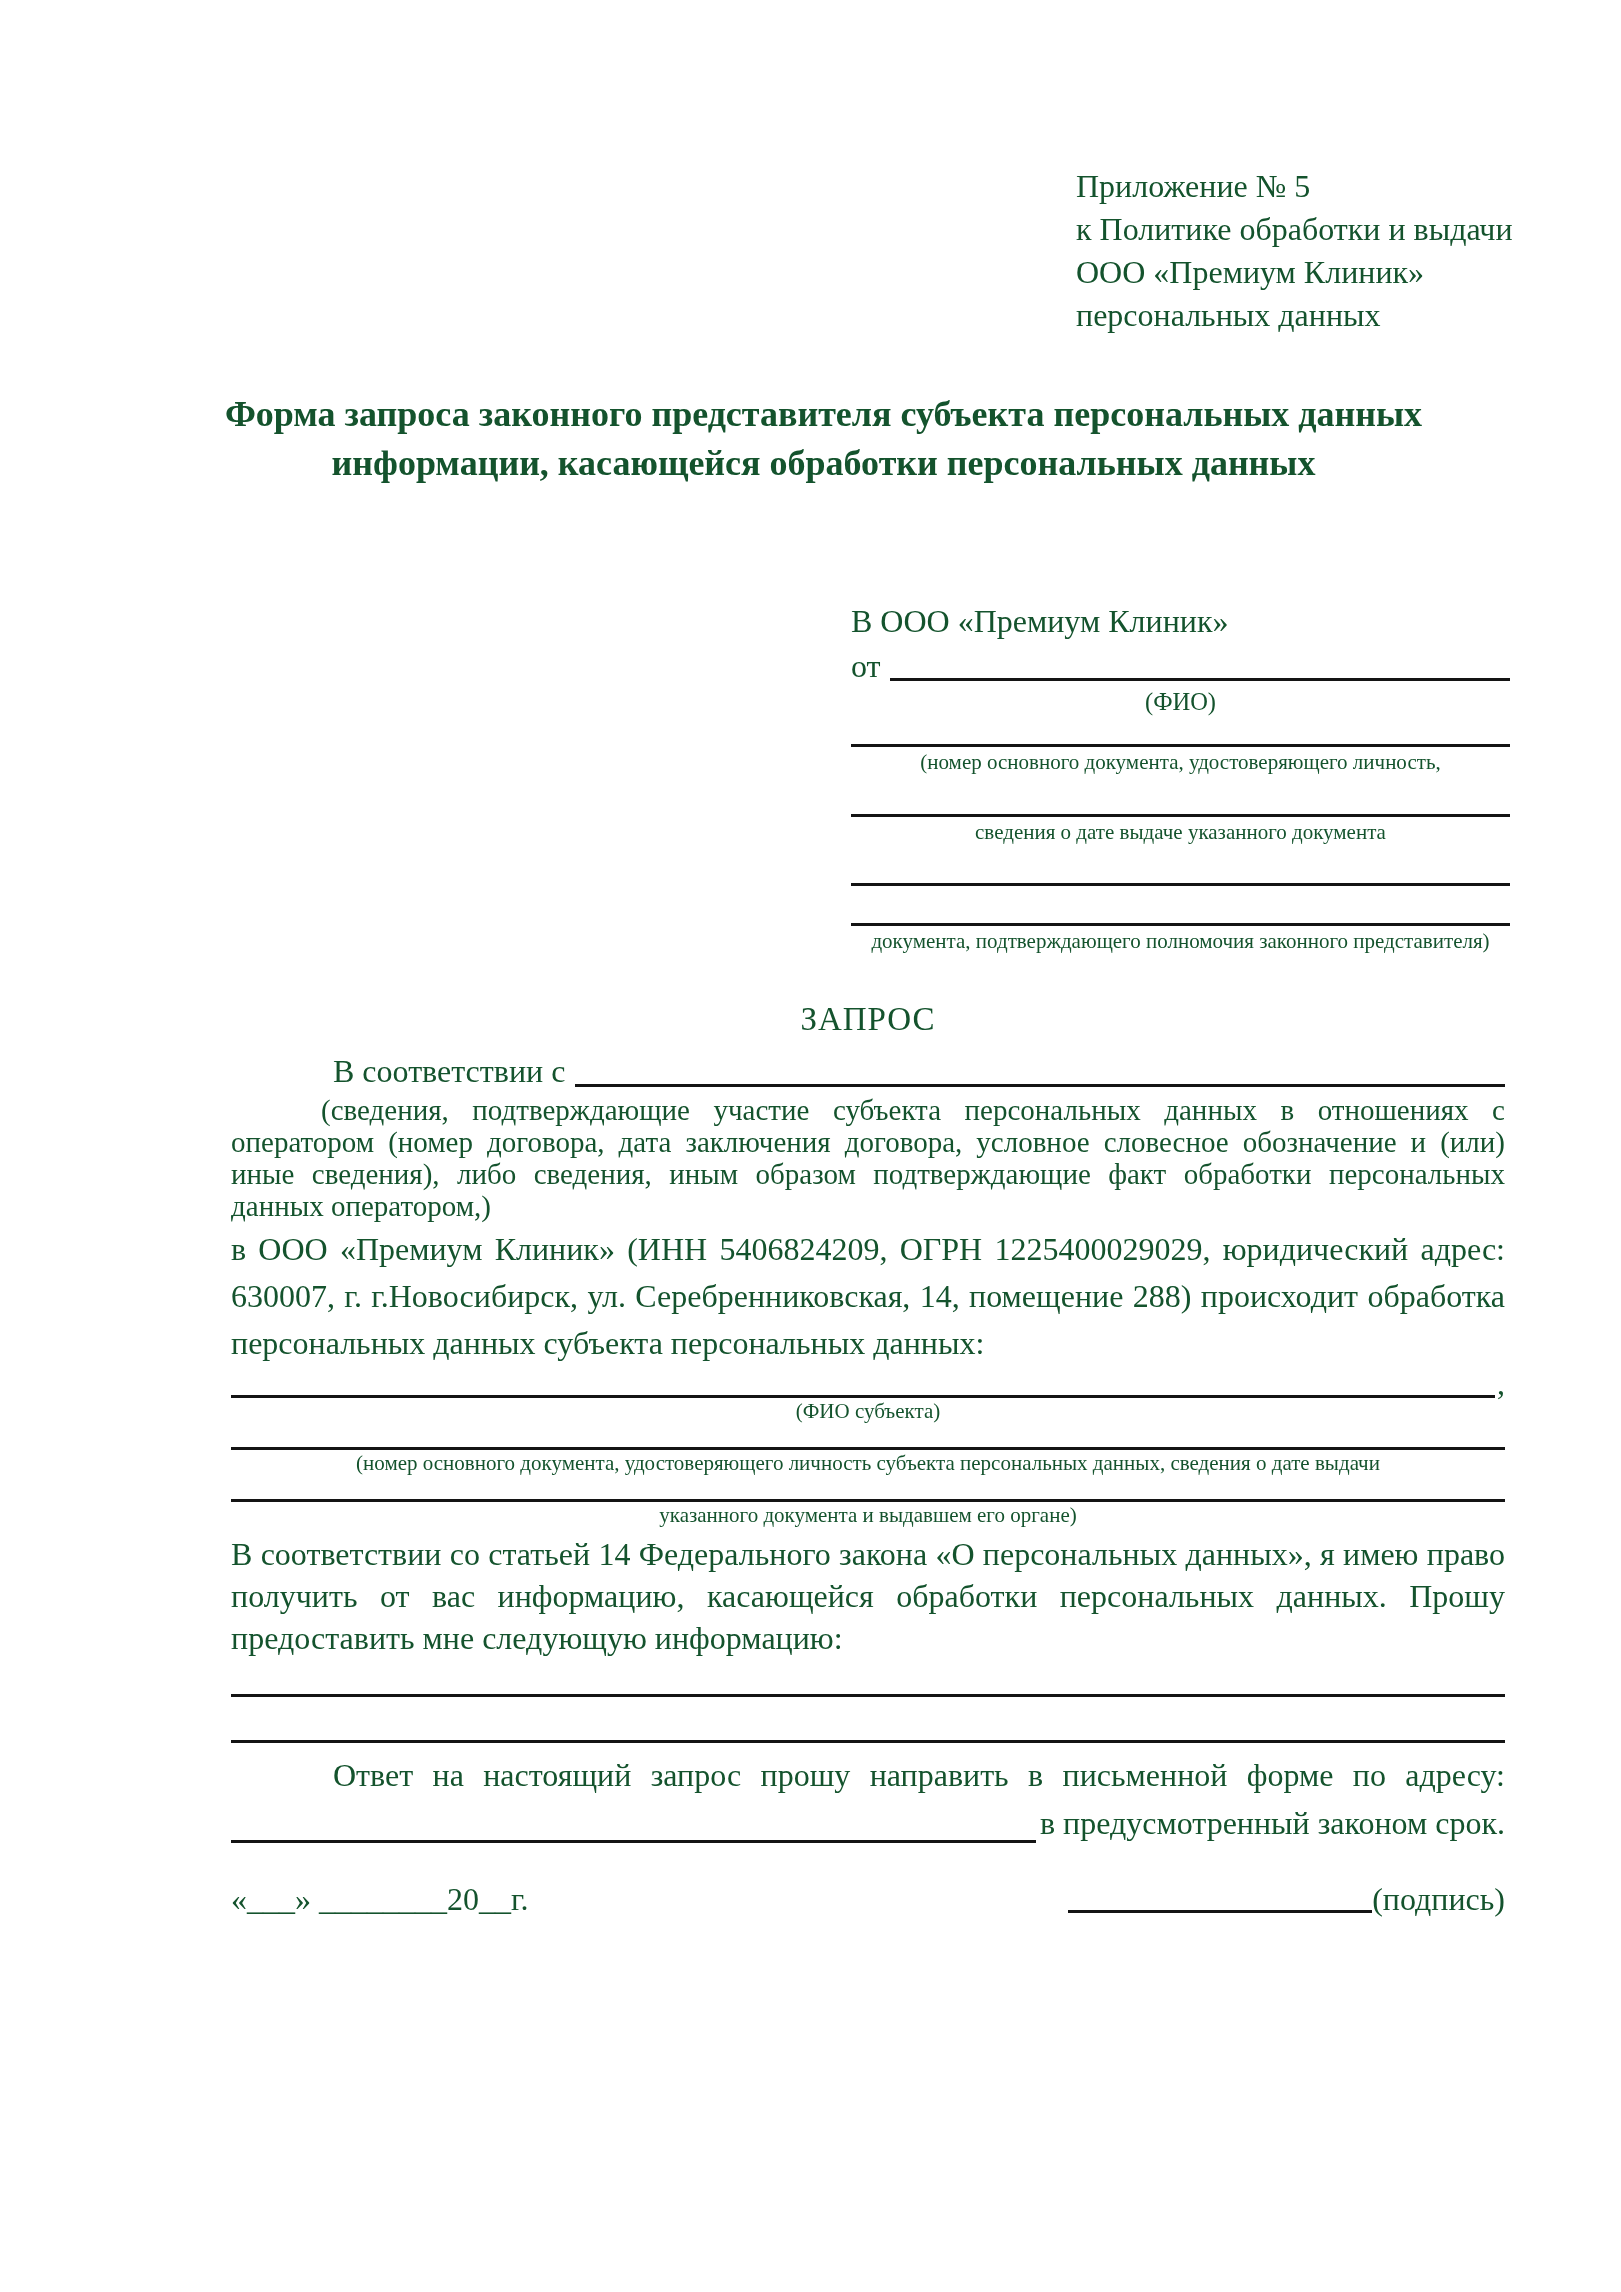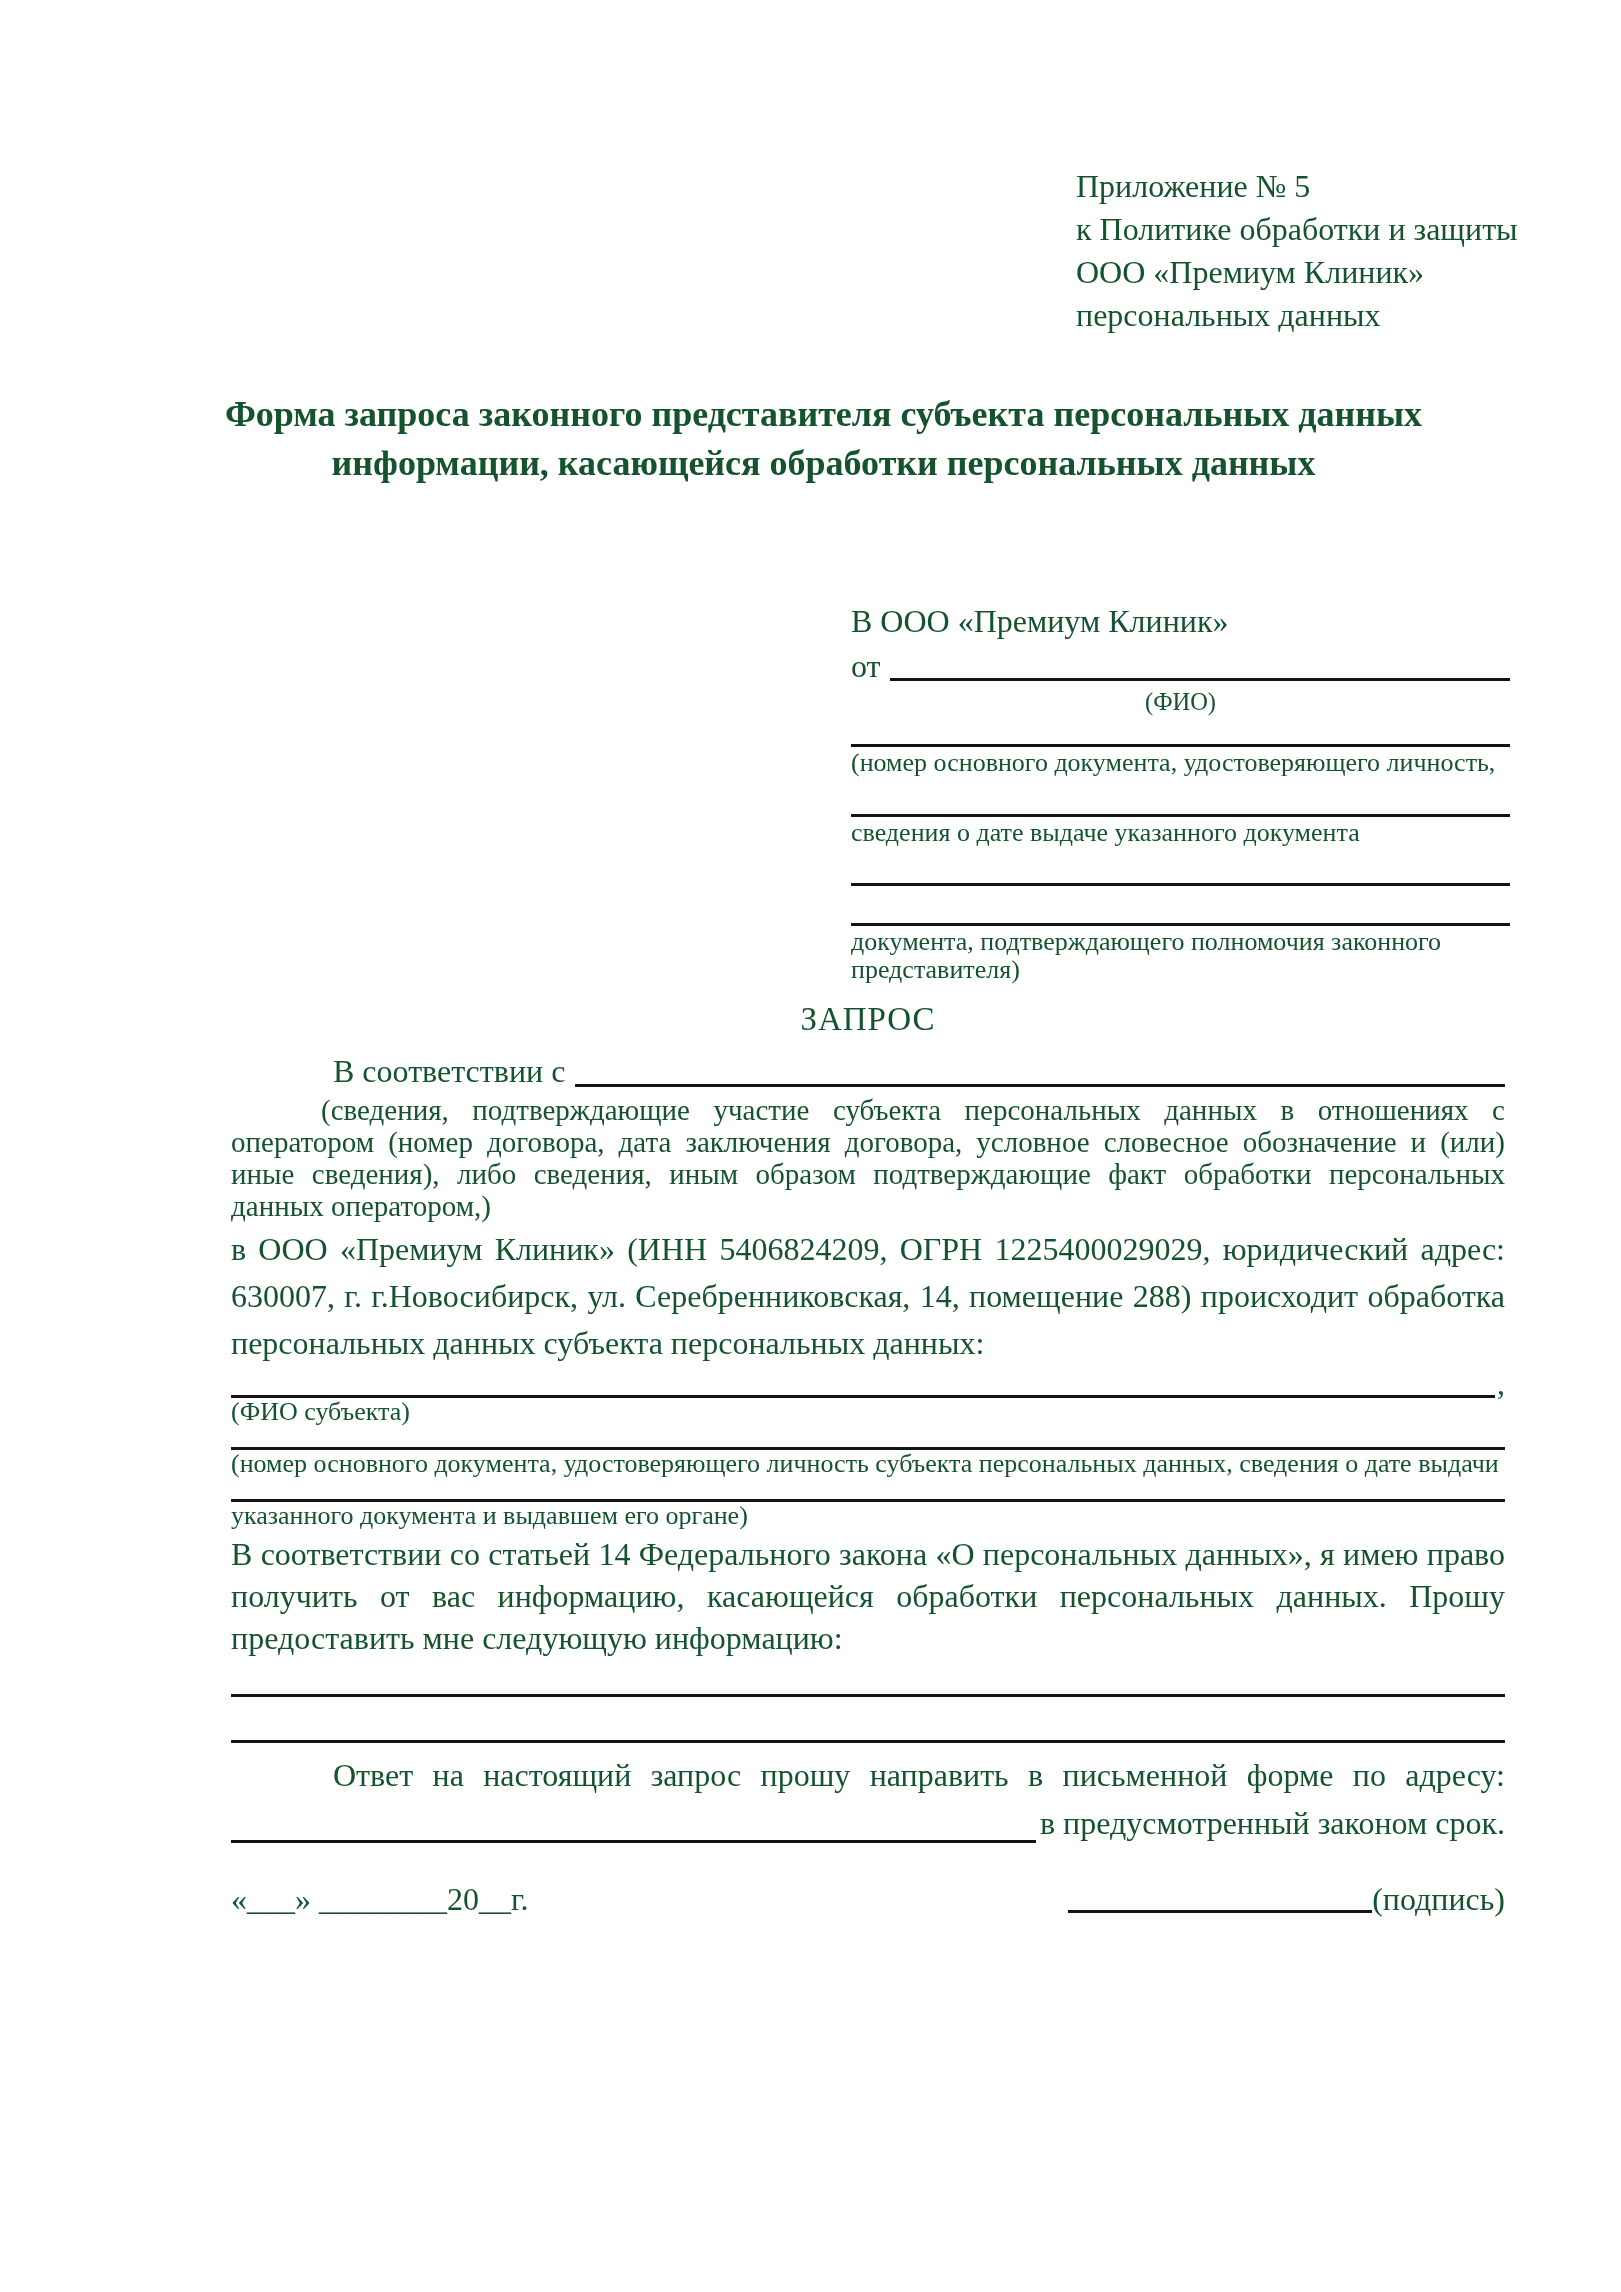--- a/index.html
+++ b/index.html
@@ -20,21 +20,21 @@
   .doc-title {
     position:absolute; left:157px; top:390px; width:1333px;
     text-align:center; font-weight:bold;
     font-size:36px; line-height:49px;
   }
   
   .addr { position:absolute; left:851px; top:600px; width:659px; font-size:32px; }
   .addr-to { line-height:43px; }
   .addr-from { display:flex; align-items:flex-end; height:43px; line-height:39px; }
   .fill { flex:1 1 auto; border-bottom:3.9px solid #141414; margin:0 0 4.9px 9.8px; height:0; }
-  .cap-c { font-size:26px; line-height:27.4px; text-align:left; }
+  .cap-c { font-size:21px; line-height:27.4px; text-align:center; }
   .cap-fio { font-size:24.5px; line-height:31px; text-align:center; }
   .field { border-bottom:3.9px solid #141414; height:0; }
   .f1 { margin-top:27.4px; } .f2,.f3,.f4 { margin-top:37px; }
   .field + .cap-c { margin-top:2px; }
   
   .main { position:absolute; left:231px; top:1000px; width:1274px; font-size:32px; }
   .h-zapros { text-align:center; font-size:33px; line-height:39px; margin-bottom:7.8px; letter-spacing:1px; }
   .accord { display:flex; align-items:flex-end; height:45px; line-height:41px; }
   .accord-lead { white-space:nowrap; padding-left:102px; }
   .small-cap-just {
@@ -62,21 +62,21 @@
   .sig { display:flex; align-items:flex-end;margin-top:39px; }
   .sig-line { width:304px; border-bottom:3.9px solid #141414; height:0; margin-bottom:5.9px; }
 </style>
 </head>
 <body>
 
 <div class="page">
 
   <div class="appendix">
     <div>Приложение № 5</div>
-    <div>к Политике обработки и защиты</div>
+    <div>к Политике обработки и выдачи</div>
     <div>ООО «Премиум Клиник»</div>
     <div>персональных данных</div>
   </div>
 
   <div class="doc-title">
     <div>Форма запроса законного представителя субъекта персональных данных</div>
     <div>информации, касающейся обработки персональных данных</div>
   </div>
 
   <div class="addr">

